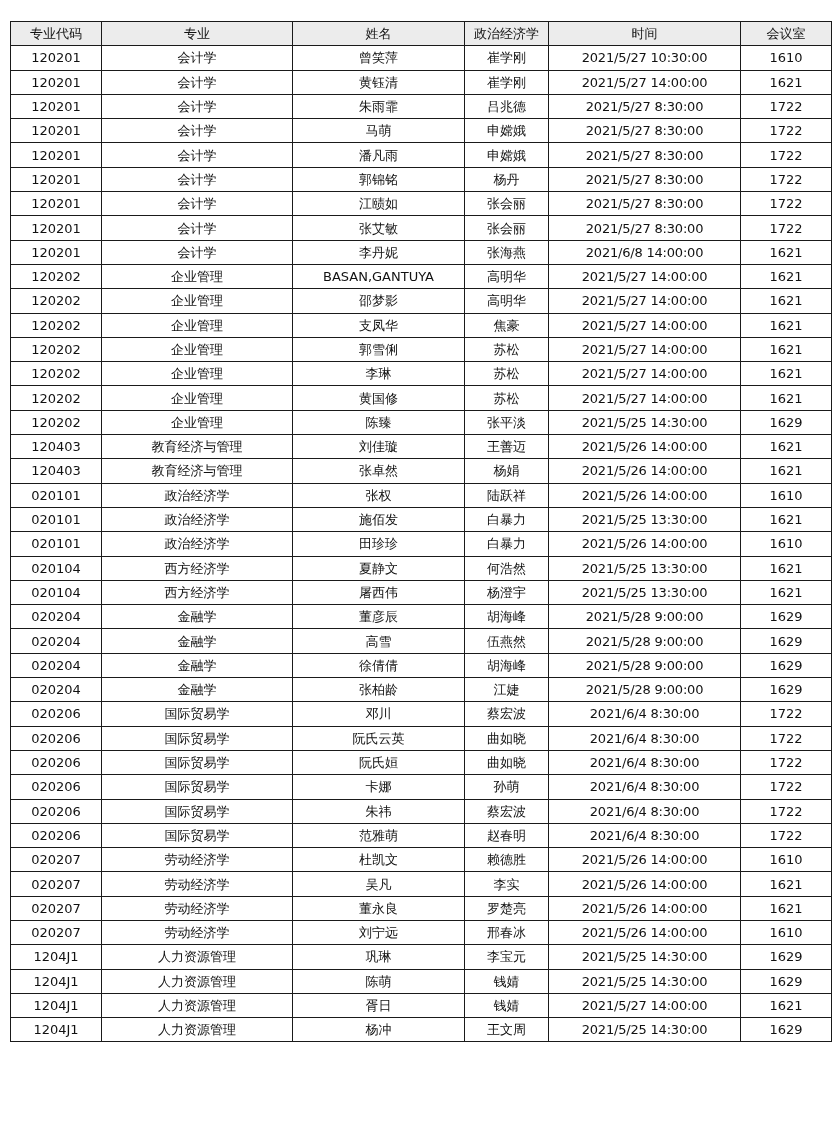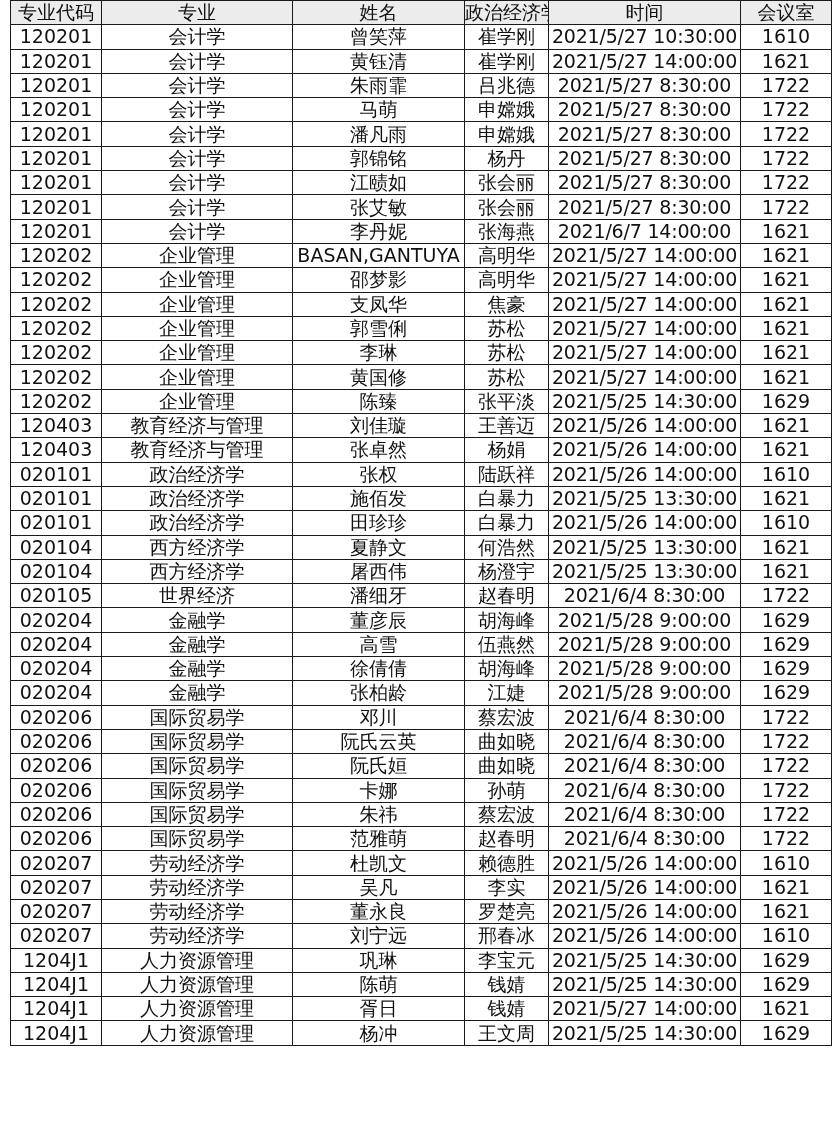--- a/index.html
+++ b/index.html
@@ -1,23 +1,23 @@
 <!DOCTYPE html>
 <html><head>
 <meta charset="utf-8">
 <style>
   html, body { margin: 0; padding: 0; background: #ffffff; }
   body { width: 840px; height: 1132px; position: relative; overflow: hidden; }
   table {
-    position: absolute; left: 10px; top: 0;
+    position: absolute; left: 10px; top: 21px;
     border-collapse: collapse;
     table-layout: fixed;
     width: 821px;
     font-family: "DejaVu Sans", "Liberation Sans", sans-serif;
-    font-size: 19px;
+    font-size: 13px;
     color: #111;
   }
   col.c0 { width: 91px; }
   col.c1 { width: 191px; }
   col.c2 { width: 172px; }
   col.c3 { width: 84px; }
   col.c4 { width: 192px; }
   col.c5 { width: 91px; }
   th, td {
     border: 1.6px solid #1a1a1a;
@@ -116,21 +116,21 @@
         <td>张艾敏</td>
         <td>张会丽</td>
         <td class="time">2021/5/27 8:30:00</td>
         <td>1722</td>
       </tr>
       <tr>
         <td>120201</td>
         <td>会计学</td>
         <td>李丹妮</td>
         <td>张海燕</td>
-        <td class="time">2021/6/7 14:00:00</td>
+        <td class="time">2021/6/8 14:00:00</td>
         <td>1621</td>
       </tr>
       <tr>
         <td>120202</td>
         <td>企业管理</td>
         <td>BASAN,GANTUYA</td>
         <td>高明华</td>
         <td class="time">2021/5/27 14:00:00</td>
         <td>1621</td>
       </tr>
@@ -232,28 +232,20 @@
       </tr>
       <tr>
         <td>020104</td>
         <td>西方经济学</td>
         <td>屠西伟</td>
         <td>杨澄宇</td>
         <td class="time">2021/5/25 13:30:00</td>
         <td>1621</td>
       </tr>
       <tr>
-        <td>020105</td>
-        <td>世界经济</td>
-        <td>潘细牙</td>
-        <td>赵春明</td>
-        <td class="time">2021/6/4 8:30:00</td>
-        <td>1722</td>
-      </tr>
-      <tr>
         <td>020204</td>
         <td>金融学</td>
         <td>董彦辰</td>
         <td>胡海峰</td>
         <td class="time">2021/5/28 9:00:00</td>
         <td>1629</td>
       </tr>
       <tr>
         <td>020204</td>
         <td>金融学</td>

